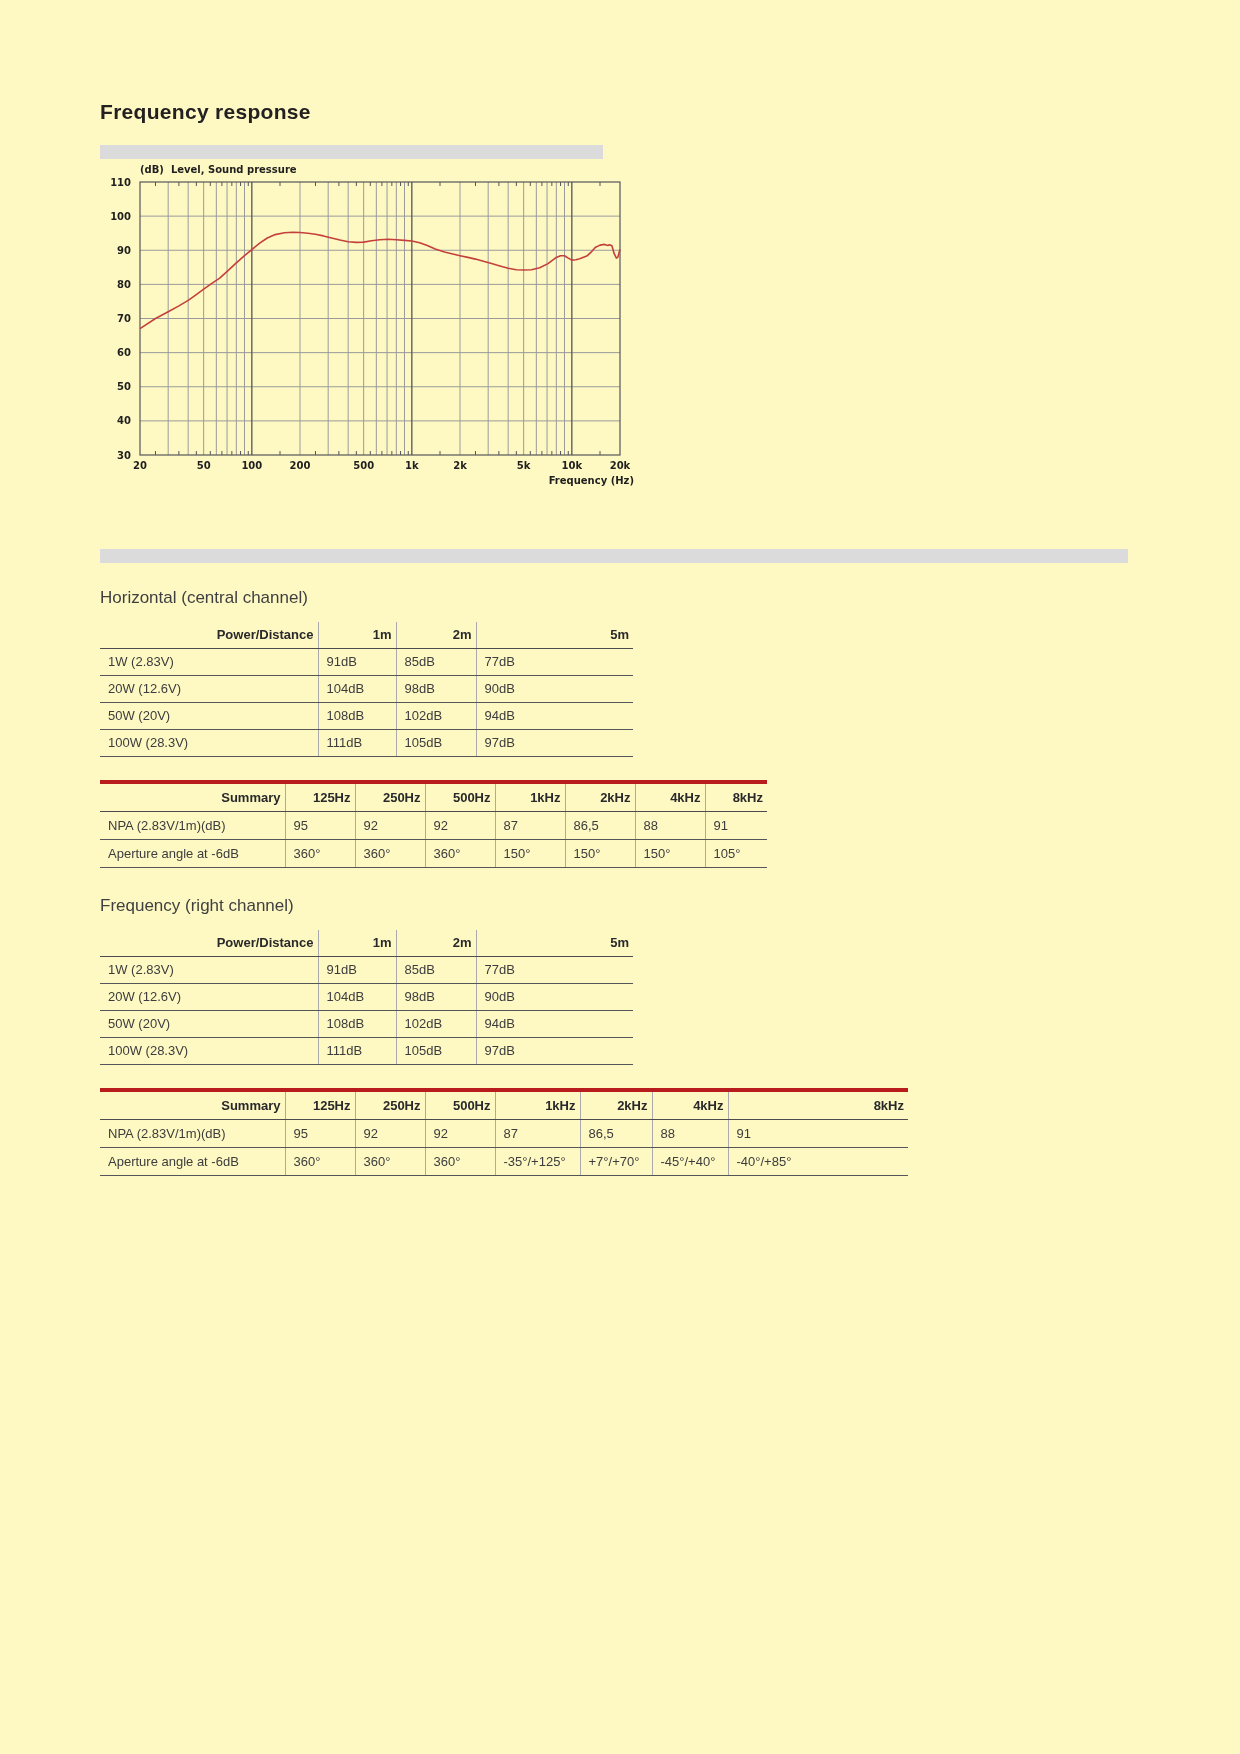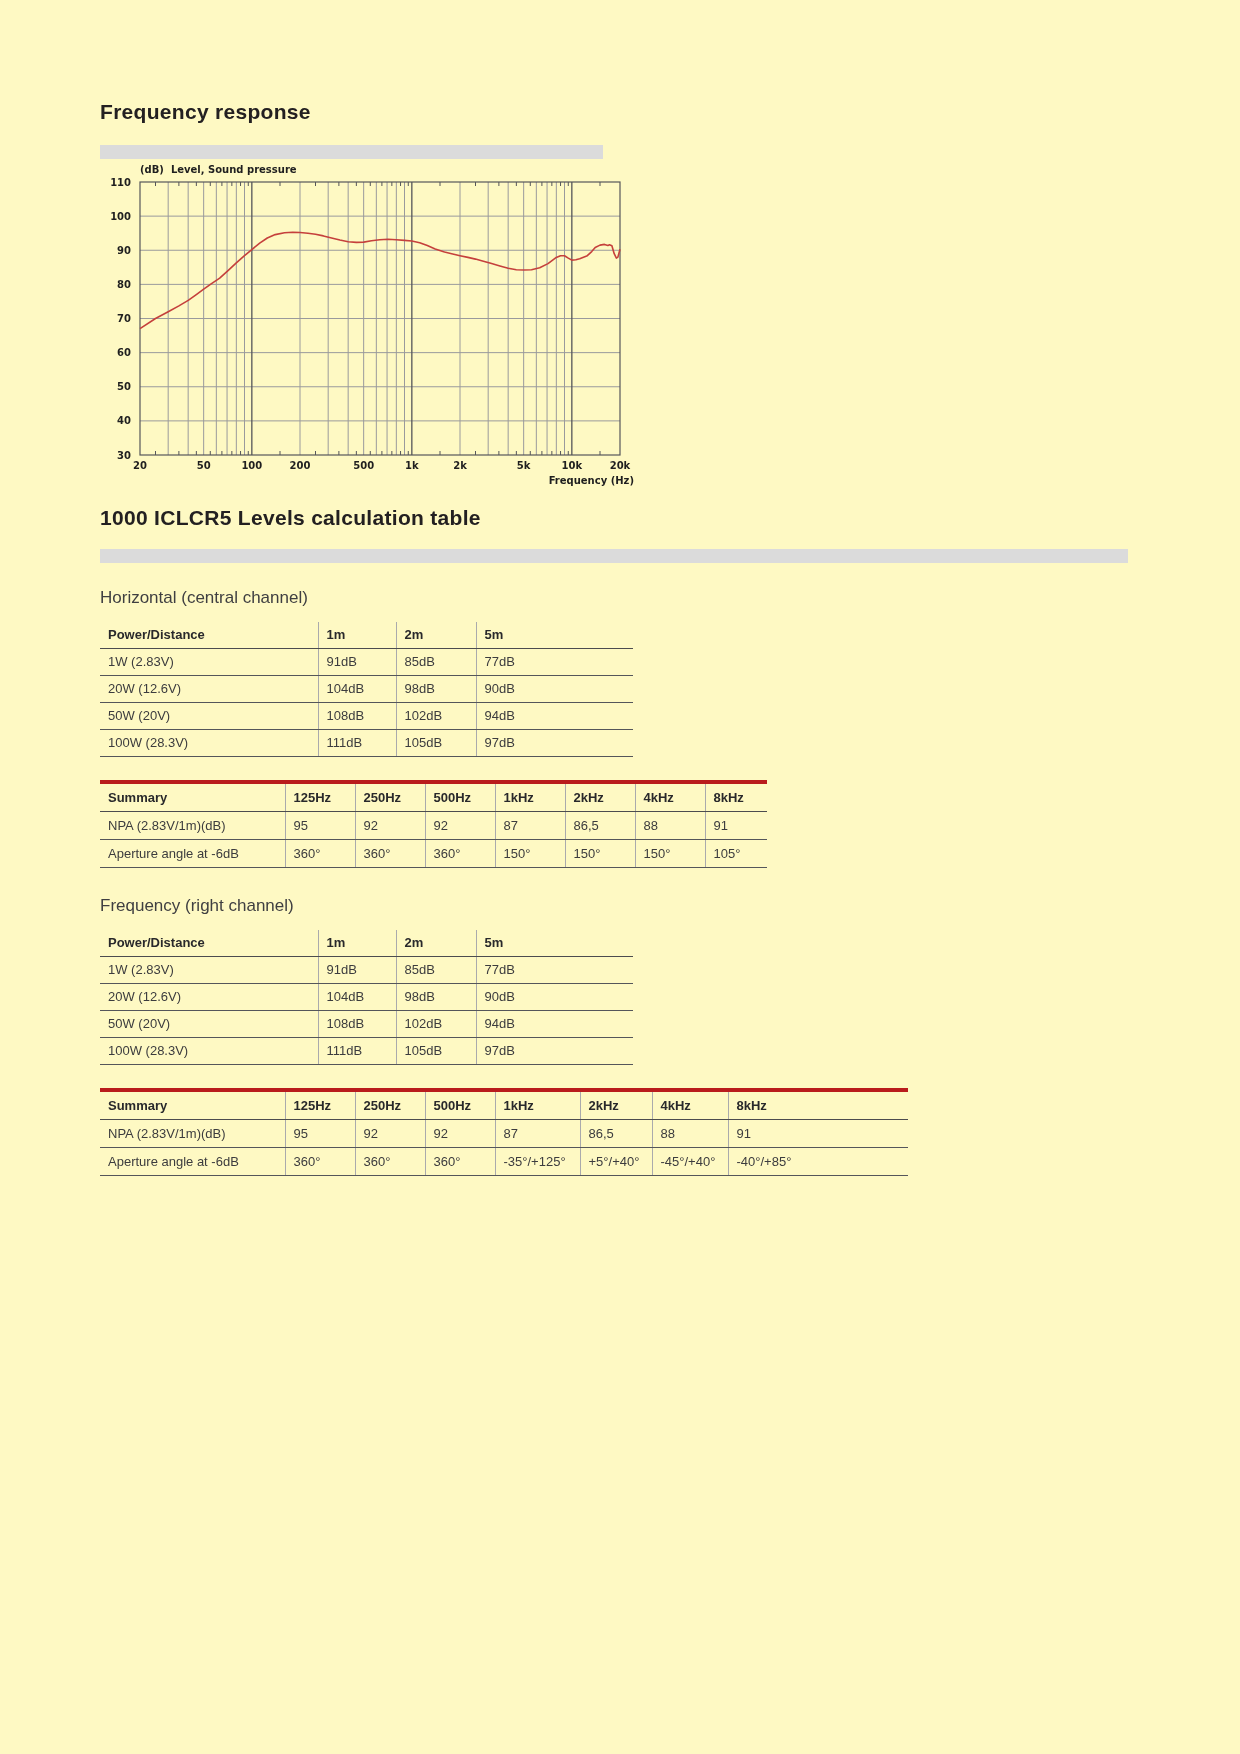--- a/index.html
+++ b/index.html
@@ -5,21 +5,21 @@
   html,body{margin:0;padding:0;background:#ffffff;}
   #page{position:relative;width:1240px;height:1754px;background:#fef9c3;overflow:hidden;
         font-family:"Liberation Sans",sans-serif;}
   .h1{position:absolute;left:100px;font-size:21px;font-weight:700;letter-spacing:.3px;
       color:#232021;white-space:nowrap;}
   .bar{position:absolute;left:100px;height:14px;background:#dbdbdb;}
   .sub{position:absolute;left:100px;font-size:17px;font-weight:400;color:#3f3f41;white-space:nowrap;}
   table{position:absolute;border-collapse:collapse;table-layout:fixed;}
   th,td{text-align:left;padding:0 4px 0 8px;white-space:nowrap;overflow:visible;
         border-bottom:1px solid #55565a;font-size:13px;}
-  th{font-weight:700;color:#29292b;border-bottom:1.5px solid #4c4c4e;}
+  th{font-weight:700;color:#29292b;border-bottom:1.5px solid #4c4c4e;text-align:right;}
   td{font-weight:400;color:#3c3c3e;}
   th+th,td+td{border-left:1px solid #aaaaac;}
   table.power th,table.power td{line-height:26px;height:26px;}
   table.summary th,table.summary td{line-height:27px;height:27px;}
   table.summary th{border-top:4px solid #b91c1c;}
   #chart{position:absolute;left:85px;top:158px;width:580px;height:340px;}
   #chart svg{display:block;}
   .ax{font-family:"DejaVu Sans","Liberation Sans",sans-serif;font-size:10px;font-weight:700;fill:#1f1f1f;}
 </style>
 </head>
@@ -138,21 +138,20 @@
         <text class="ax" x="375" y="311" text-anchor="middle">2k</text>
         <text class="ax" x="438.670401387526" y="311" text-anchor="middle">5k</text>
         <text class="ax" x="486.835200693763" y="311" text-anchor="middle">10k</text>
         <text class="ax" x="535" y="311" text-anchor="middle">20k</text>
         <text class="ax" x="55" y="15">(dB)&nbsp; Level, Sound pressure</text>
         <text class="ax" x="549" y="326" text-anchor="end">Frequency  (Hz)</text>
         <polyline points="55.0,170.7 70.5,160.5 83.2,153.7 93.9,147.9 103.2,142.4 111.3,136.6 118.7,131.2 126.5,125.7 134.7,120.2 143.0,112.7 151.3,104.9 159.5,97.7 166.8,91.6 174.7,85.1 182.3,80.0 190.2,76.6 199.5,74.8 207.7,74.2 215.0,74.5 222.9,75.2 230.5,76.2 238.4,77.9 246.6,80.0 254.9,82.0 263.2,83.7 271.3,84.4 278.7,84.1 286.5,82.7 294.7,81.7 303.0,81.3 311.3,81.7 319.5,82.4 326.8,83.0 334.7,84.7 342.3,87.5 350.2,90.9 359.5,94.0 367.7,96.0 375.0,97.7 382.9,99.4 390.5,101.1 398.4,103.2 406.6,105.6 414.9,107.9 423.2,110.3 431.3,111.7 438.7,112.0 446.5,111.7 454.7,109.7 463.0,105.6 471.3,99.4 475.5,97.7 479.5,97.7 483.3,100.1 486.8,102.1 490.9,101.8 494.7,100.8 502.3,97.7 506.7,93.6 510.2,89.5 515.0,87.1 519.5,86.4 522.9,87.5 524.5,86.8 526.9,87.8 529.2,95.7 531.4,100.1 532.9,99.1 535.0,91.2" fill="none" stroke="#c5403c" stroke-width="1.6" stroke-linejoin="round"></polyline>
       </svg>
   </div>
 
-  <div class="h1" style="top:506px;">1000 ICLCR5 Levels calculation table</div>
   <div class="bar" style="top:549px;width:1028px;"></div>
 
   <div class="sub" style="top:588px;">Horizontal (central channel)</div>
   <table class="power" style="left:100px;top:622px;">
       <colgroup>
         <col style="width:218px">
         <col style="width:78px">
         <col style="width:80px">
         <col style="width:157px">
       </colgroup>
@@ -314,20 +313,20 @@
           <td>86,5</td>
           <td>88</td>
           <td>91</td>
         </tr>
         <tr>
           <td>Aperture angle at -6dB</td>
           <td>360°</td>
           <td>360°</td>
           <td>360°</td>
           <td>-35°/+125°</td>
-          <td>+5°/+40°</td>
+          <td>+7°/+70°</td>
           <td>-45°/+40°</td>
           <td>-40°/+85°</td>
         </tr>
       </tbody>
     </table>
 
 </div>
 
 </body></html>

